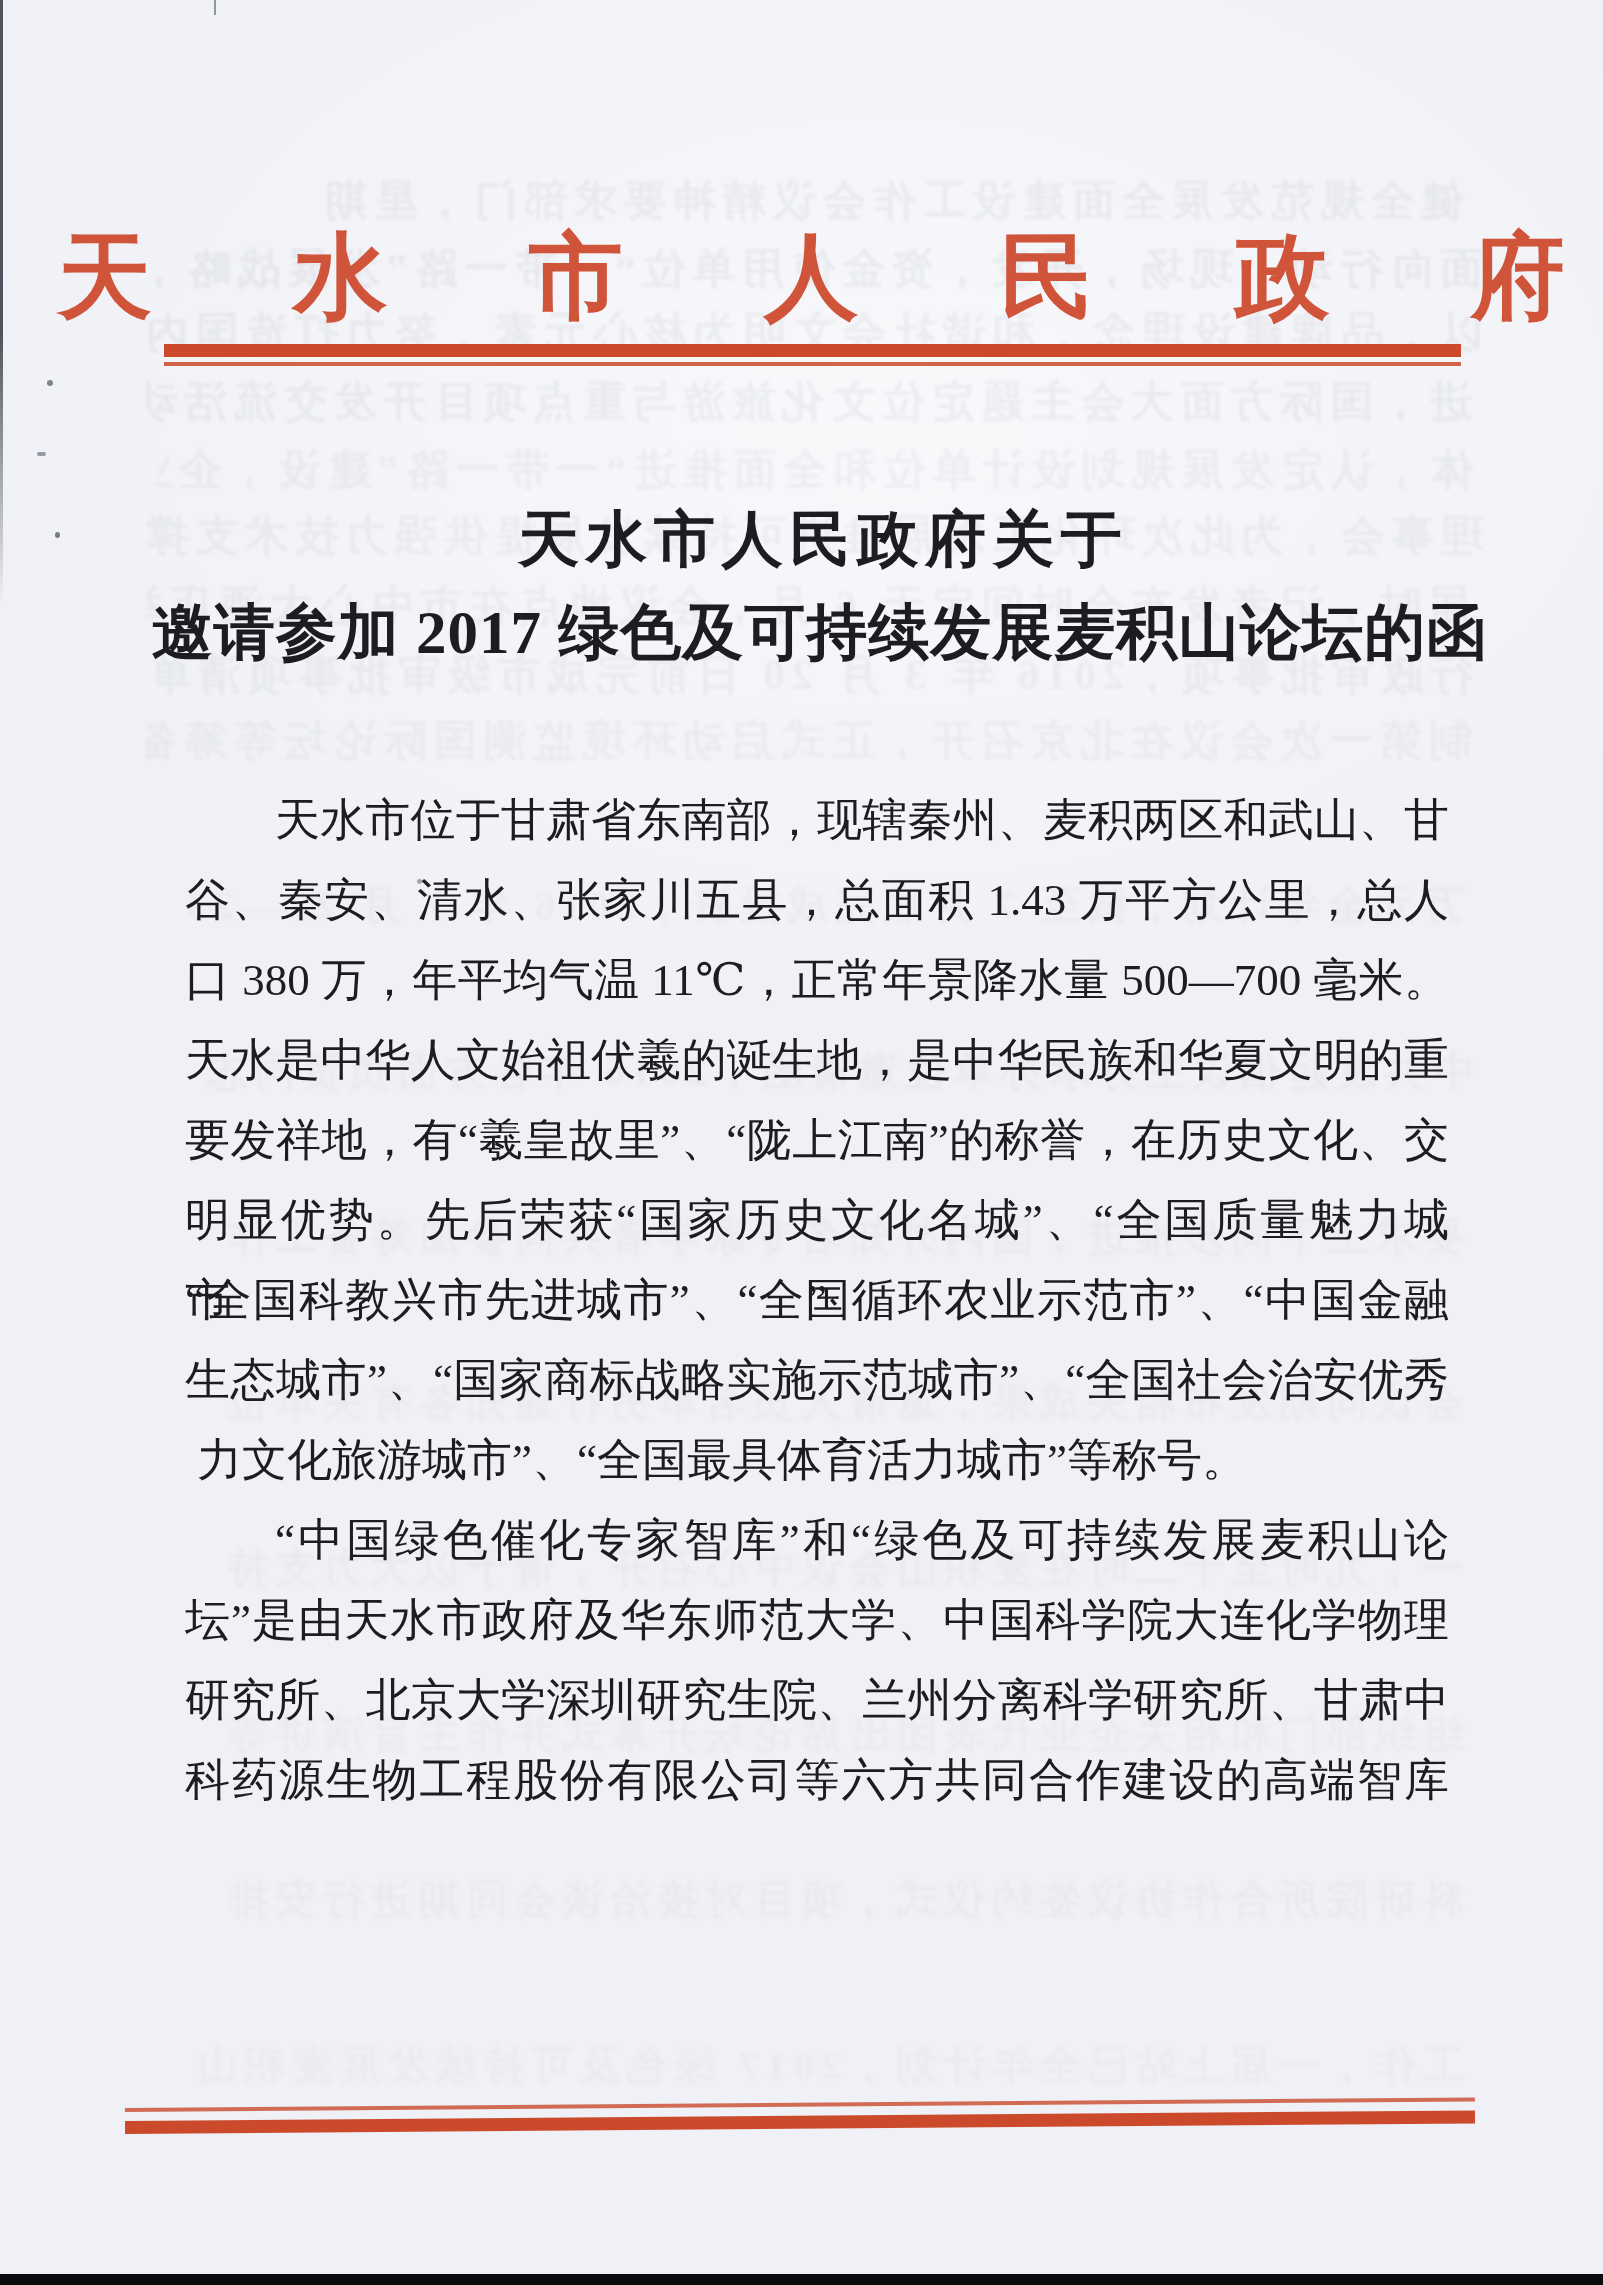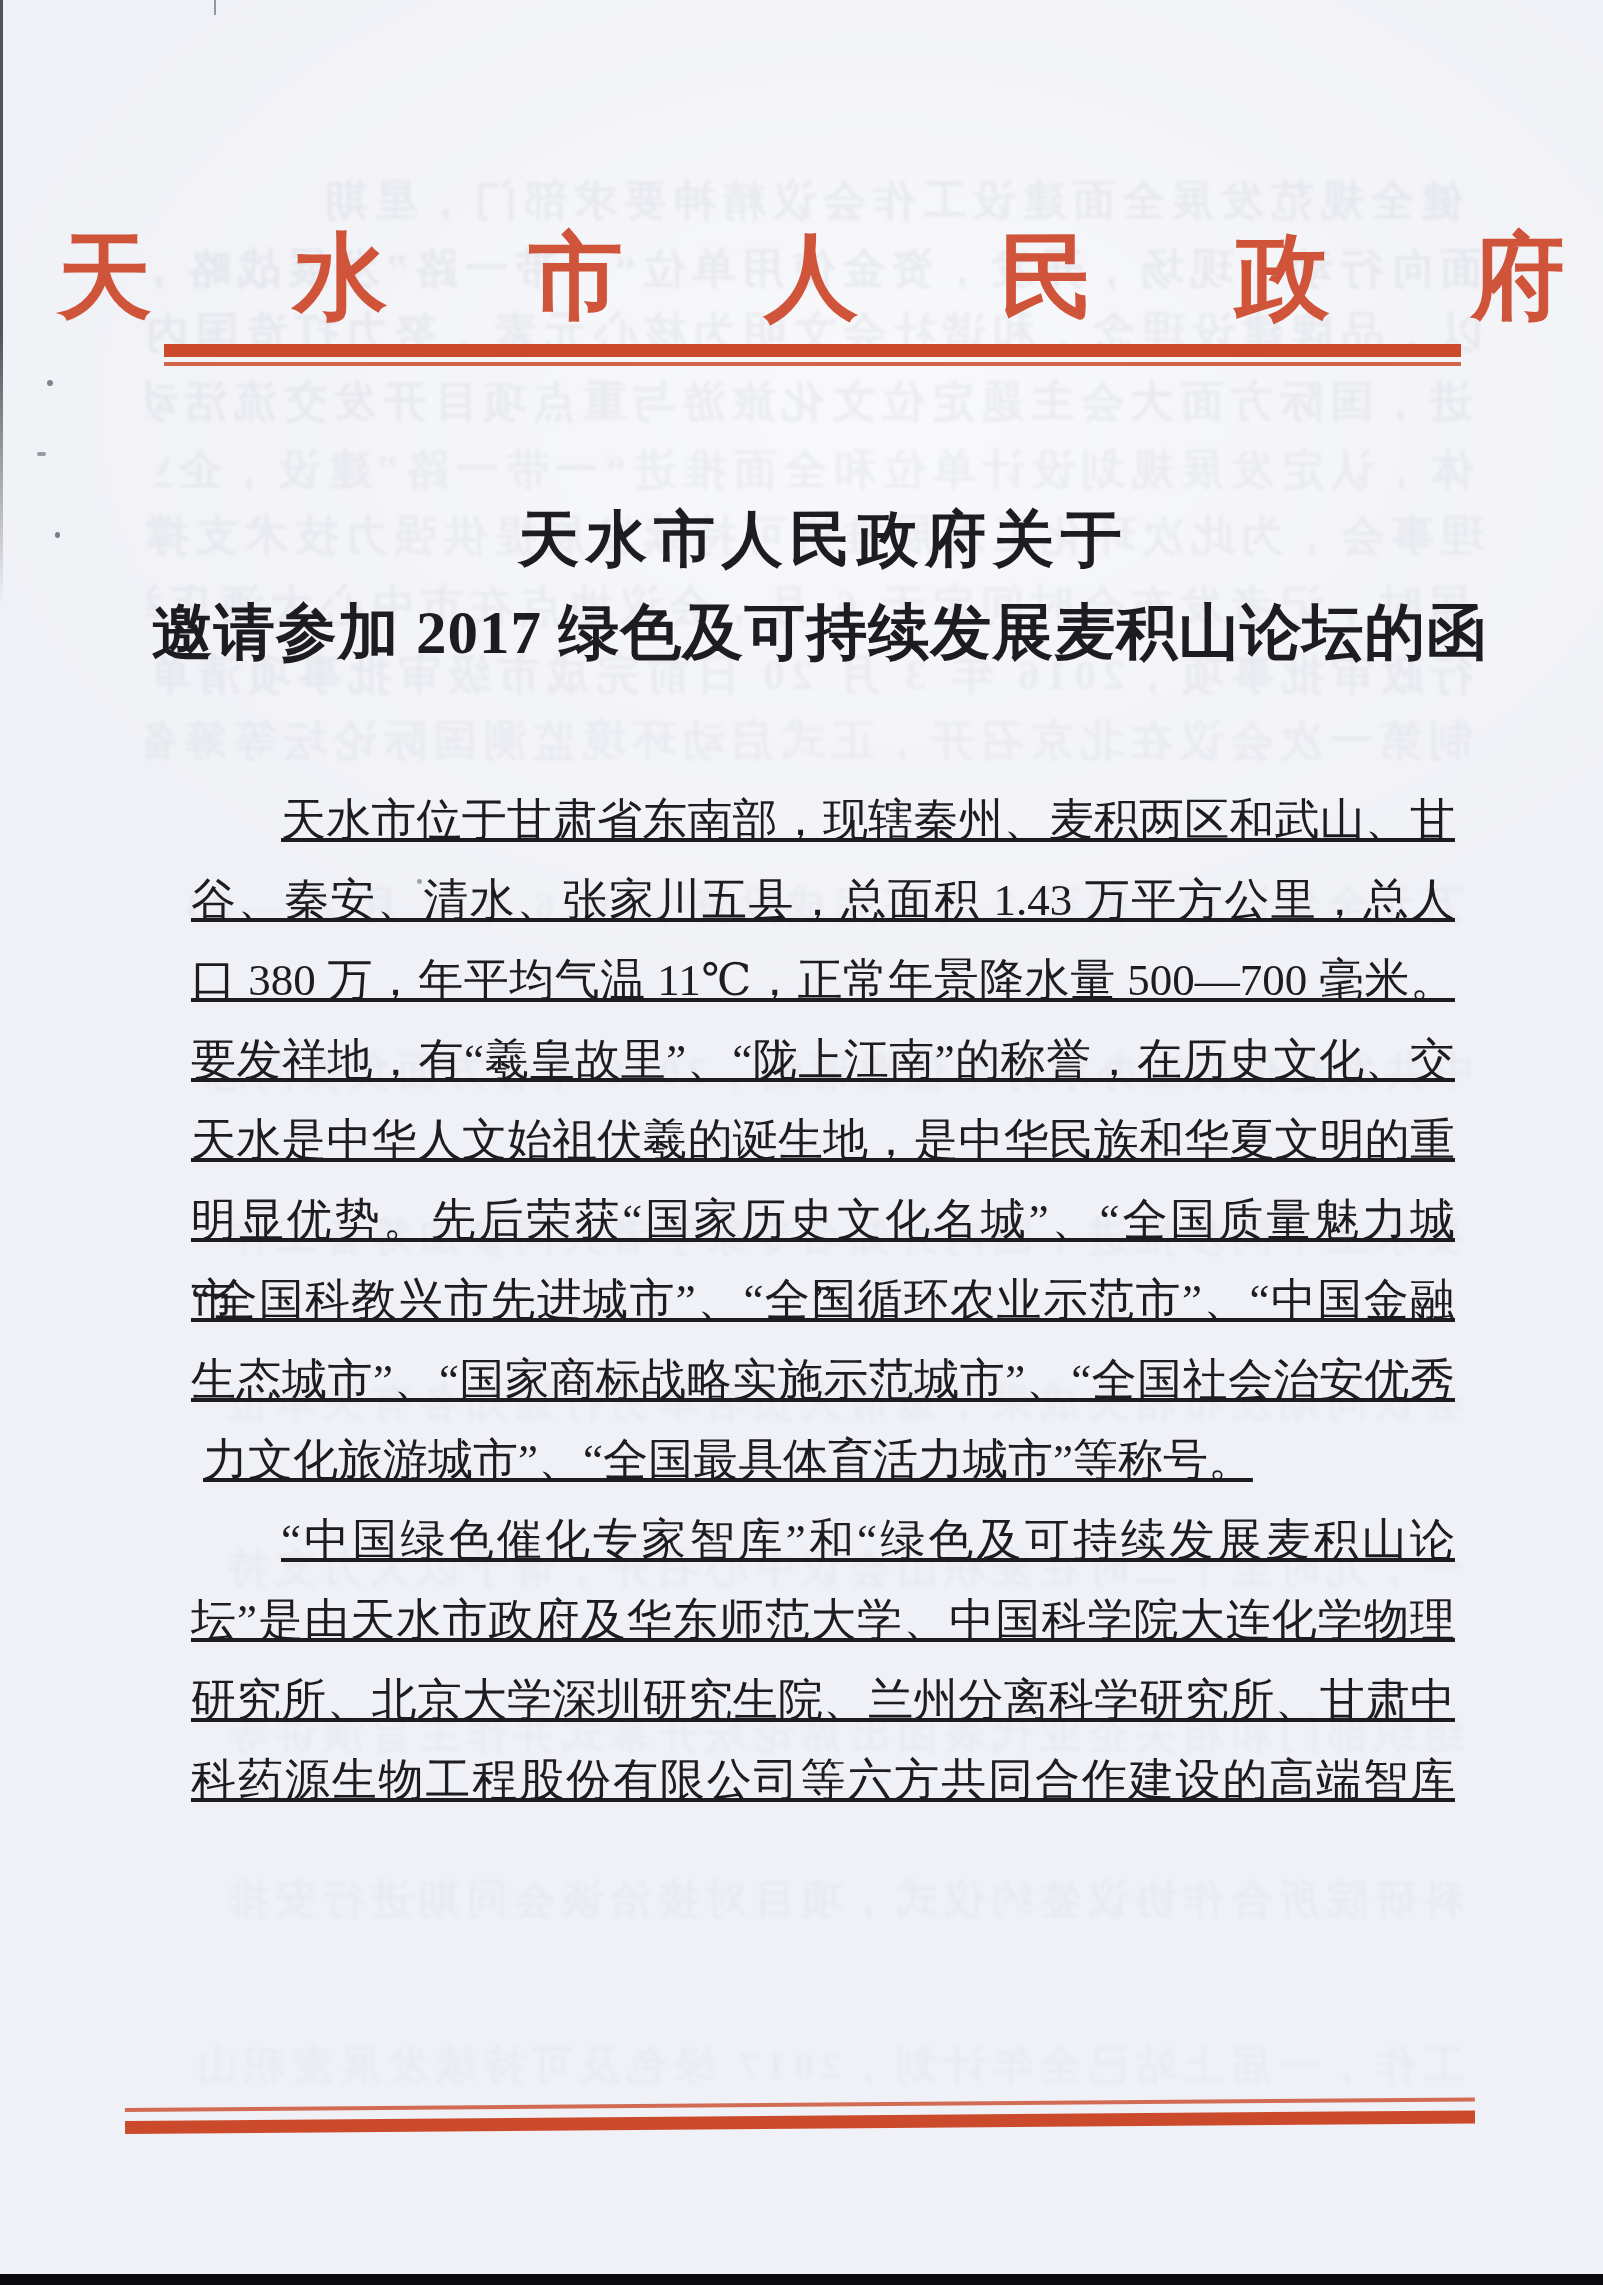--- a/index.html
+++ b/index.html
@@ -53,23 +53,22 @@
   }
   .doc-title-line1{
     font-size:61px;font-weight:700;line-height:93px;height:93px;
     letter-spacing:6.8px;text-indent:6.8px;
   }
   .doc-title-line2{
     font-size:61px;font-weight:700;line-height:93px;height:93px;
     letter-spacing:1px;
   }
   .body-text{
-    position:absolute;left:191px;top:780px;width:1264px;
+    position:absolute;left:185px;top:780px;width:1264px;
     color:var(--ink);
-    text-decoration:underline;
   }
   .line{
     height:80px;line-height:80px;font-size:45px;
     text-align:justify;text-align-last:justify;
     font-weight:500;
   }
   .indent{text-indent:90px;}
   .no-just{text-align-last:left;margin-left:12px;}
   .footer-rules{
     position:absolute;left:125px;top:2108px;width:1350px;height:29px;
@@ -125,22 +124,22 @@
 
     <section class="doc-title">
       <div class="doc-title-line1">天水市人民政府关于</div>
       <div class="doc-title-line2">邀请参加 2017 绿色及可持续发展麦积山论坛的函</div>
     </section>
 
     <section class="body-text">
       <div class="line indent">天水市位于甘肃省东南部，现辖秦州、麦积两区和武山、甘</div>
       <div class="line">谷、秦安、清水、张家川五县，总面积 1.43 万平方公里，总人</div>
       <div class="line">口 380 万，年平均气温 11℃，正常年景降水量 500—700 毫米。</div>
+      <div class="line">天水是中华人文始祖伏羲的诞生地，是中华民族和华夏文明的重</div>
       <div class="line">要发祥地，有“羲皇故里”、“陇上江南”的称誉，在历史文化、交</div>
-      <div class="line">天水是中华人文始祖伏羲的诞生地，是中华民族和华夏文明的重</div>
       <div class="line">明显优势。先后荣获“国家历史文化名城”、“全国质量魅力城市”、</div>
       <div class="line">“全国科教兴市先进城市”、“全国循环农业示范市”、“中国金融</div>
       <div class="line">生态城市”、“国家商标战略实施示范城市”、“全国社会治安优秀</div>
       <div class="line no-just">力文化旅游城市”、“全国最具体育活力城市”等称号。</div>
       <div class="line indent">“中国绿色催化专家智库”和“绿色及可持续发展麦积山论</div>
       <div class="line">坛”是由天水市政府及华东师范大学、中国科学院大连化学物理</div>
       <div class="line">研究所、北京大学深圳研究生院、兰州分离科学研究所、甘肃中</div>
       <div class="line">科药源生物工程股份有限公司等六方共同合作建设的高端智库</div>
     </section>
 

